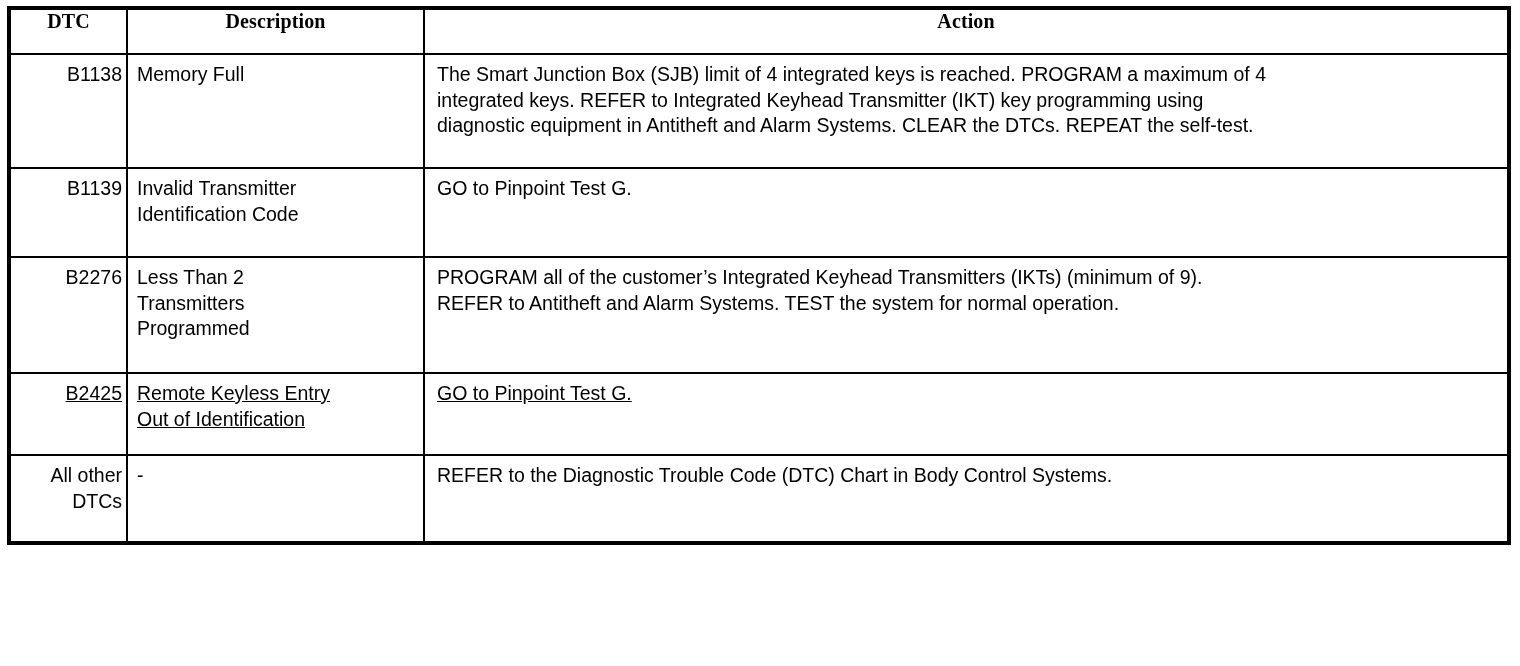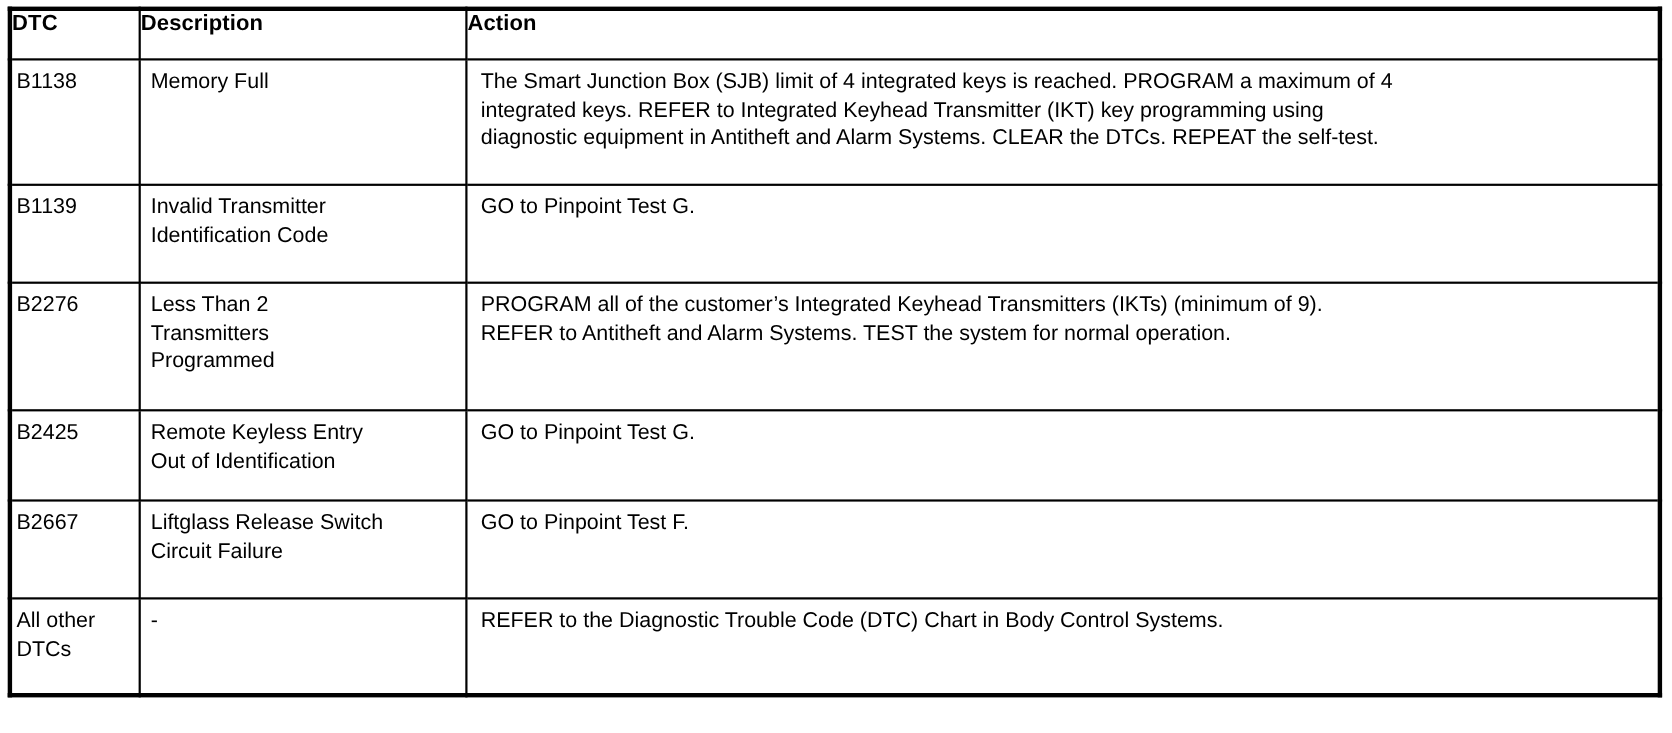--- a/index.html
+++ b/index.html
@@ -42,37 +42,38 @@
   .dtc-table td {
     border: 2px solid #000000;
     vertical-align: top;
     padding: 0;
     background: #ffffff;
   }
 
   
   thead th {
     height: 43px;
-    text-align: left;
+    text-align: center;
     vertical-align: middle;
     font-weight: bold;
     font-size: 20px;
     letter-spacing: 0.1px;
     padding: 2px 6px 4px 6px;
+    font-family: Liberation Serif, serif;
   }
 
   
   td.cell {
     font-size: 19.5px;
     line-height: 25.5px;
     padding: 7px 9px 9px 9px;
   }
 
   td.c-dtc {
-    text-align: left;
+    text-align: right;
     padding-left: 4px;
     padding-right: 4px;
   }
 
   td.c-desc, td.c-act {
     text-align: left;
     margin-left: 40px;
   }
 
   td.c-act {
@@ -84,21 +85,21 @@
   .act-line,
   .dtc-line {
     display: block;
     white-space: pre;
   }
 
   
   tr.r1 td.cell { height: 96px; }
   tr.r2 td.cell { height: 71px; }
   tr.r3 td.cell { height: 98px; }
-  tr.r4 td.cell { height: 64px; }
+  tr.r4 td.cell { height: 64px; text-decoration: underline; }
   tr.r5 td.cell { height: 71px; }
   tr.r6 td.cell { height: 69px; }
   tr.r7 td.cell { height: 69px; }
 </style>
 </head>
 <body>
 
 <div id="page">
 
   <table class="dtc-table">
@@ -160,32 +161,20 @@
             <span class="dtc-line">B2425</span>
           </td>
           <td class="cell c-desc">
             <span class="desc-line">Remote Keyless Entry</span>
             <span class="desc-line">Out of Identification</span>
           </td>
           <td class="cell c-act">
             <span class="act-line">GO to Pinpoint Test G.</span>
           </td>
         </tr>
-        <tr class="r5">
-          <td class="cell c-dtc">
-            <span class="dtc-line">B2667</span>
-          </td>
-          <td class="cell c-desc">
-            <span class="desc-line">Liftglass Release Switch</span>
-            <span class="desc-line">Circuit Failure</span>
-          </td>
-          <td class="cell c-act">
-            <span class="act-line">GO to Pinpoint Test F.</span>
-          </td>
-        </tr>
         <tr class="r7">
           <td class="cell c-dtc">
             <span class="dtc-line">All other</span>
             <span class="dtc-line">DTCs</span>
           </td>
           <td class="cell c-desc">
             <span class="desc-line">-</span>
           </td>
           <td class="cell c-act">
             <span class="act-line">REFER to the Diagnostic Trouble Code (DTC) Chart in Body Control Systems.</span>

